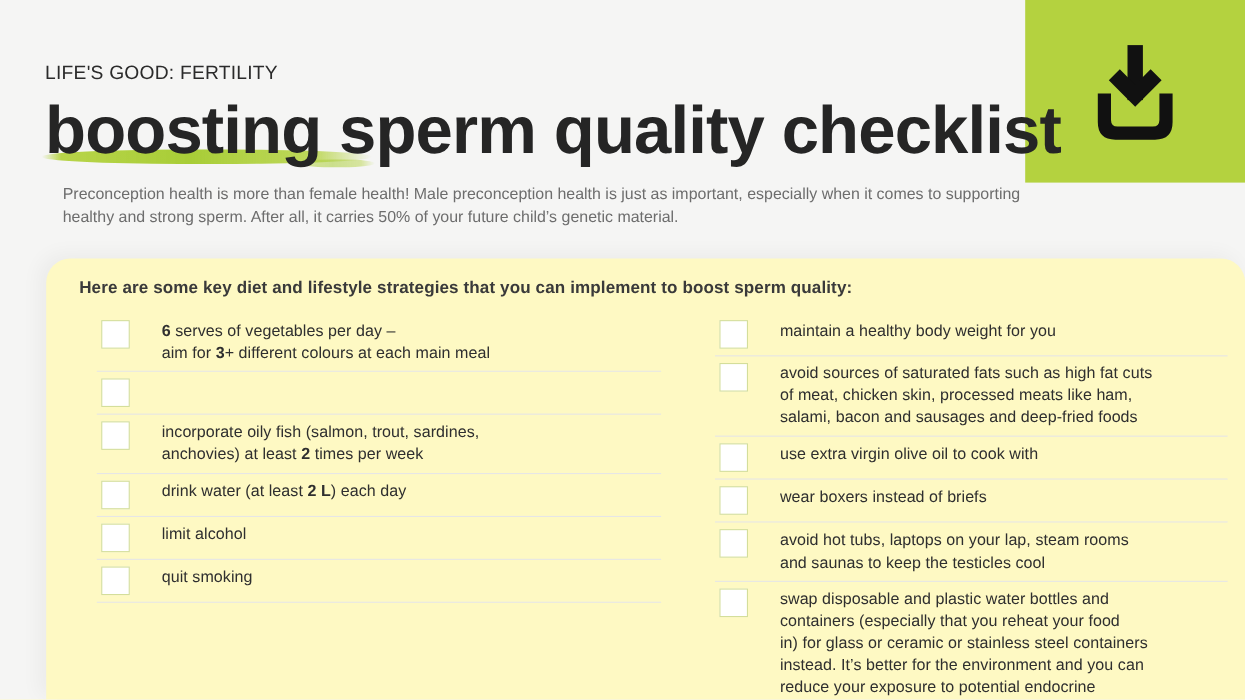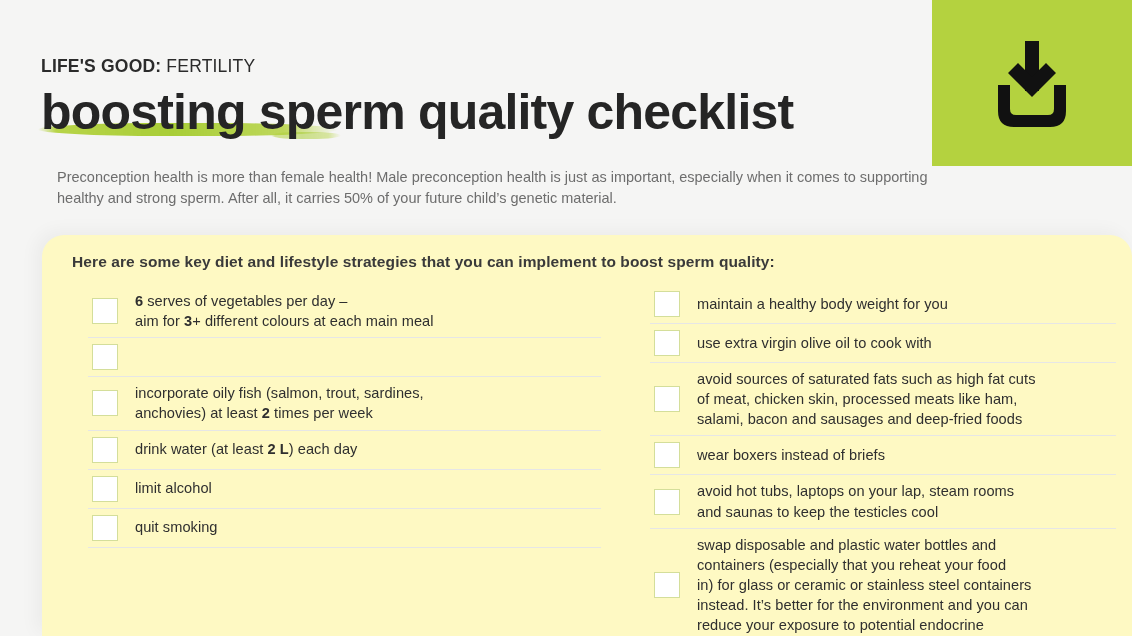--- a/index.html
+++ b/index.html
@@ -39,32 +39,32 @@
     width: 932px;
     padding: 56px 0 0 41px;
   }
   .eyebrow {
     font-size: 17.5px;
     letter-spacing: 0.2px;
     color: #2b2b2b;
     line-height: 1.2;
     white-space: nowrap;
   }
-  .eyebrow .strong { font-weight: bold; margin-top: 18px; }
+  .eyebrow .strong { font-weight: normal; margin-top: 18px; }
   .eyebrow .light  { font-weight: normal; margin-top: 28px; }
 
   .title-wrap {
     position: relative;
     margin-top: 6px;
     display: inline-block;
   }
   .title {
     position: relative;
     z-index: 2;
-    font-size: 50px;
+    font-size: 61px;
     font-weight: bold;
     letter-spacing: -0.8px;
     line-height: 1.18;
     color: #252525;
     white-space: nowrap;
   }
   .title-stroke {
     position: absolute;
     z-index: 1;
     left: -3px;
@@ -140,23 +140,24 @@
     margin-left: 46px;
   }
   .col-right {
     width: 466px;
     margin-left: 49px;
   }
 
   
   .row {
     display: flex;
-    align-items: center;
+    align-items: flex-start;
     border-bottom: 1px solid #e6e6e6;
     padding: 6px 0;
+    gap: 12px;
   }
   .row:first-child { padding-top: 4px; }
 
   .checkbox {
     flex: 0 0 auto;
     width: 26px;
     height: 26px;
     border: 1.6px solid #d4de9a;
     background: #fff;
     margin-right: 17px;
@@ -226,25 +227,25 @@
           <div class="row-text">quit smoking</div>
         </div>
       </div>
     <div class="col col-right">
         <div class="row">
           <div class="checkbox"></div>
           <div class="row-text">maintain a healthy body weight for you</div>
         </div>
         <div class="row">
           <div class="checkbox"></div>
+          <div class="row-text">avoid sources of saturated fats such as high fat cuts<br>of meat, chicken skin, processed meats like ham,<br>salami, bacon and sausages and deep-fried foods</div>
+        </div>
+        <div class="row">
+          <div class="checkbox"></div>
           <div class="row-text">use extra virgin olive oil to cook with</div>
-        </div>
-        <div class="row">
-          <div class="checkbox"></div>
-          <div class="row-text">avoid sources of saturated fats such as high fat cuts<br>of meat, chicken skin, processed meats like ham,<br>salami, bacon and sausages and deep-fried foods</div>
         </div>
         <div class="row">
           <div class="checkbox"></div>
           <div class="row-text">wear boxers instead of briefs</div>
         </div>
         <div class="row">
           <div class="checkbox"></div>
           <div class="row-text">avoid hot tubs, laptops on your lap, steam rooms<br>and saunas to keep the testicles cool</div>
         </div>
         <div class="row">

